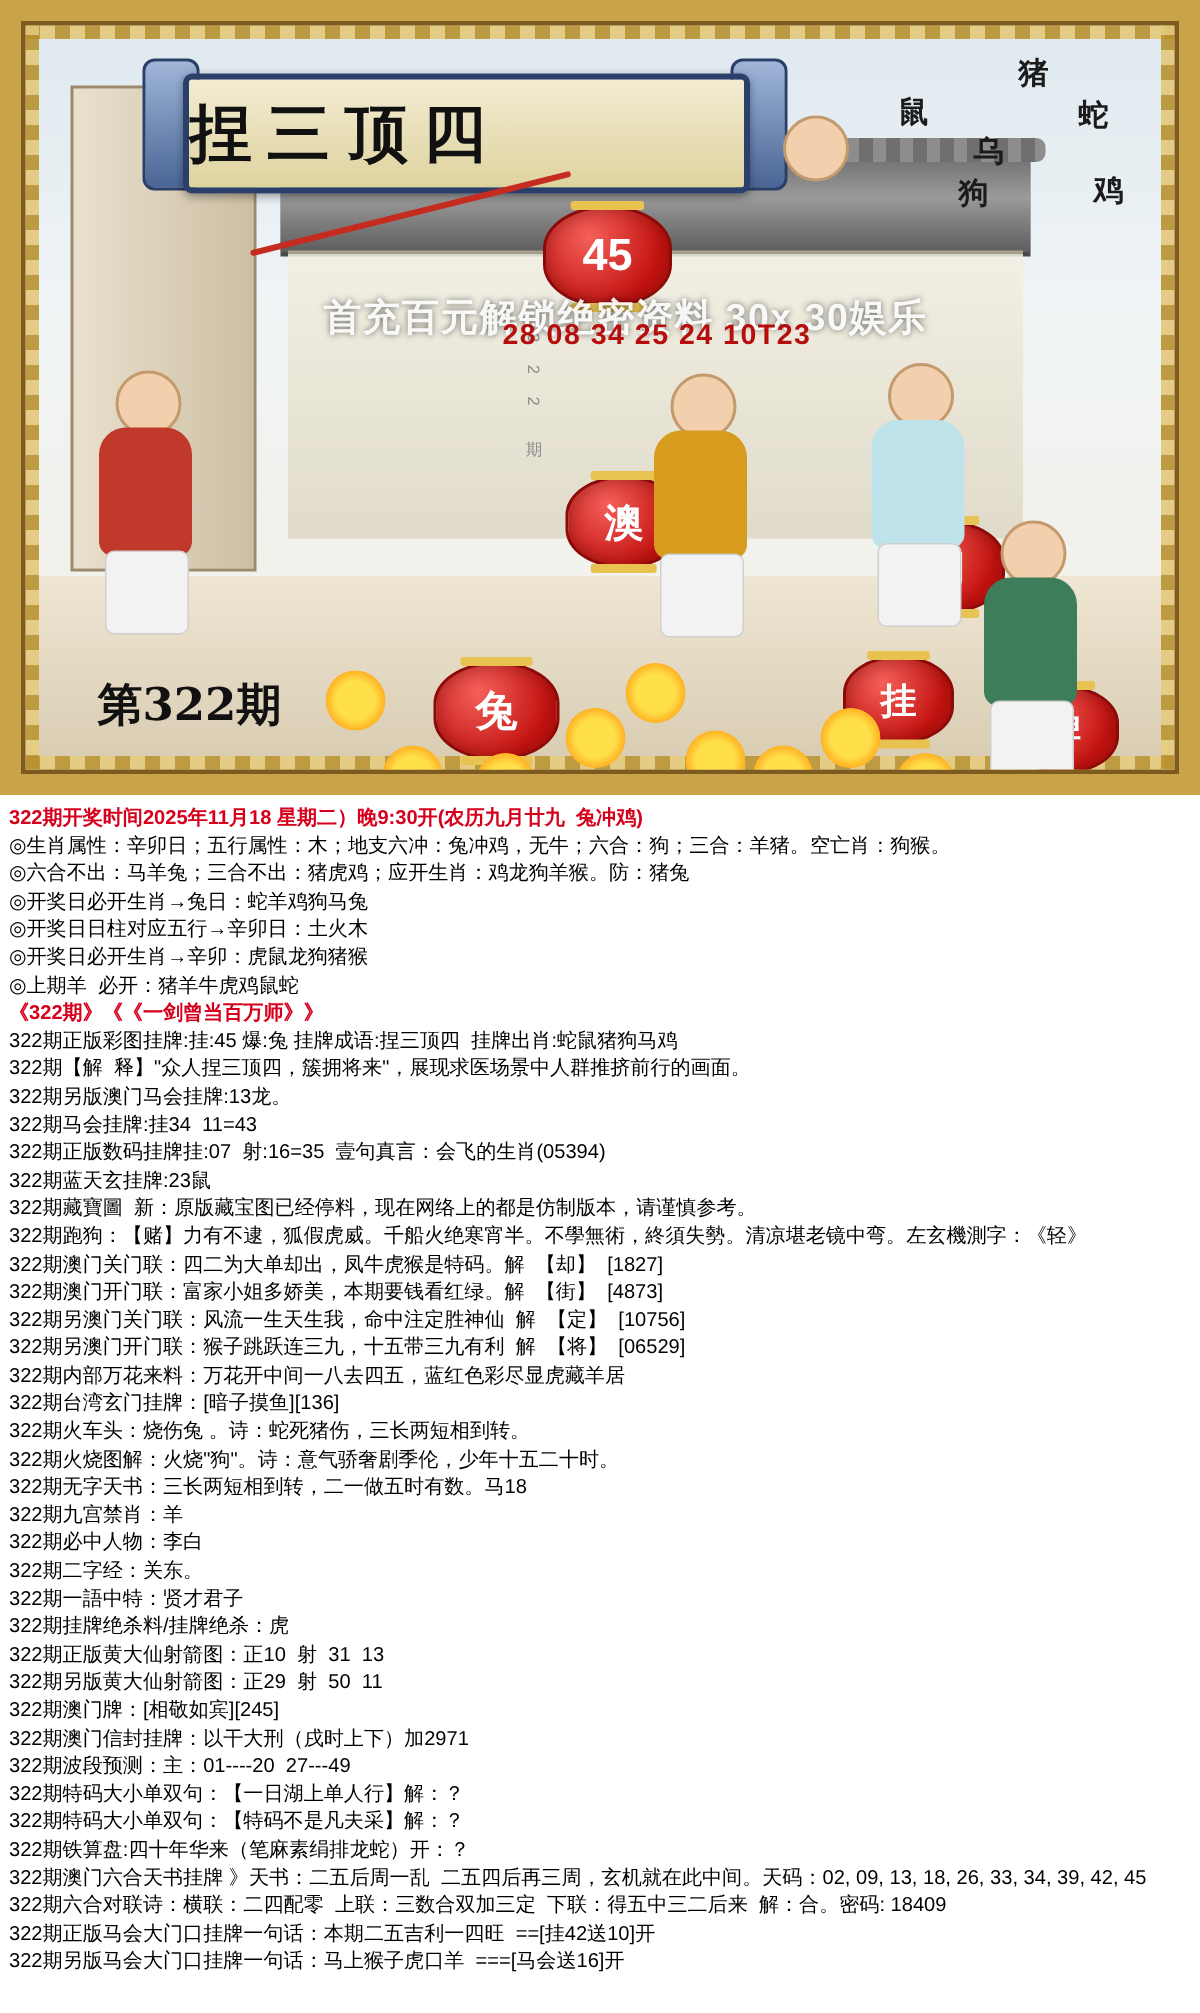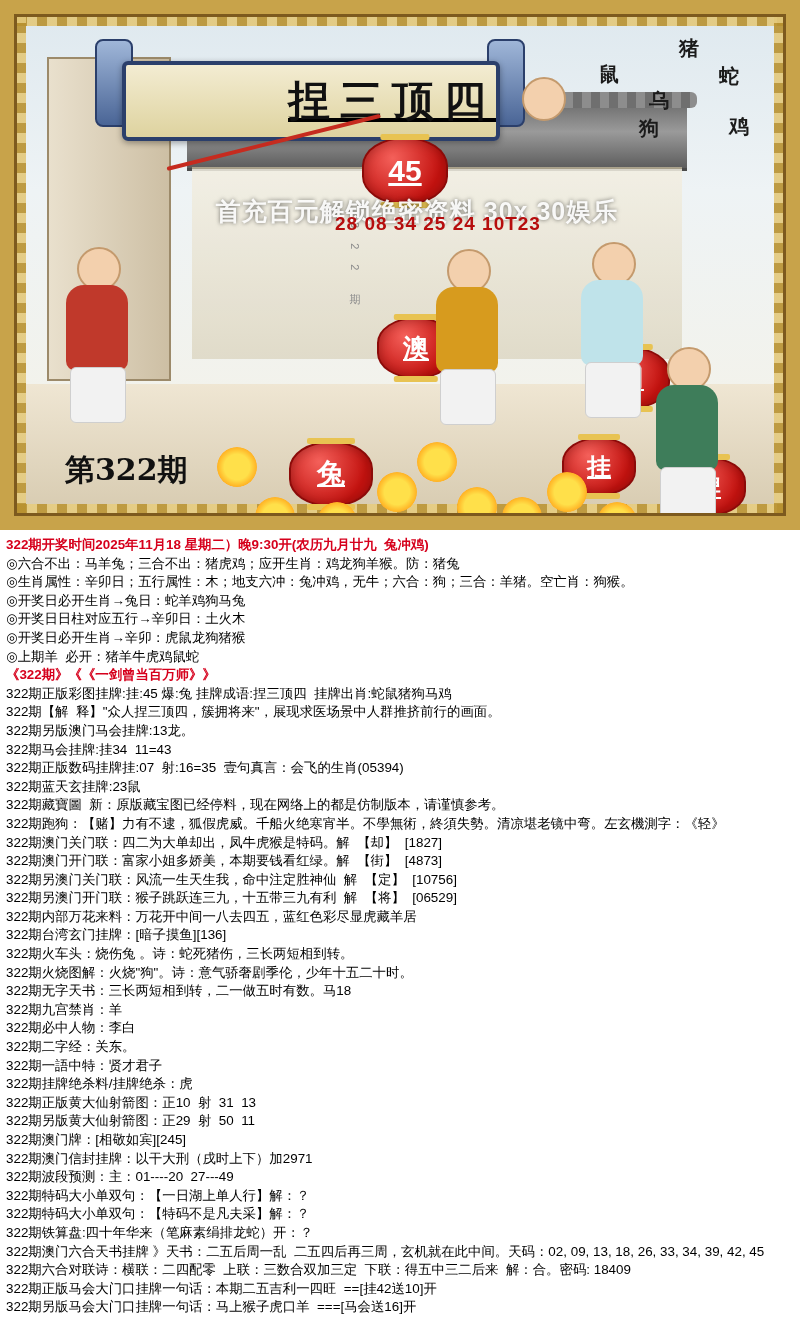--- a/index.html
+++ b/index.html
@@ -65,26 +65,26 @@
     border-top:2px solid #b8ae95;
     opacity:.85;
   }
   .ground{
     position:absolute;left:9px;right:9px;bottom:9px;height:120px;
     background:linear-gradient(#efe6d3,#d9cdb3);
   }
 
   
   .plaque{
-    position:absolute;left:105px;top:44px;width:370px;height:72px;
+    position:absolute;left:105px;top:32px;width:370px;height:72px;
     background:linear-gradient(#f3ecd2,#ded39f);
     border:4px solid #2b3f6b;
     border-radius:6px;
     box-shadow:0 2px 6px rgba(0,0,0,.35);
-    display:flex;align-items:center;justify-content:flex-end;text-decoration:underline;
+    display:flex;align-items:center;justify-content:flex-start;
   }
   .plaque .txt{
     font-family:"DejaVu Serif","Liberation Serif",serif;
     font-weight:bold;font-size:42px;letter-spacing:10px;color:#111;
   }
   .plaque-end{
     position:absolute;top:22px;width:34px;height:84px;border-radius:8px;
     background:linear-gradient(#9fb6d8,#4a6596);
     border:2px solid #2b3f6b;
   }
@@ -92,21 +92,20 @@
   .plaque-end.r{left:470px;}
 
   
   .lantern{
     position:absolute;border-radius:50%/42%;
     background:radial-gradient(circle at 35% 30%,#f4605a,#c3120f 70%);
     border:2px solid #8c0b09;
     display:flex;align-items:center;justify-content:center;
     color:#fff;font-weight:bold;
     box-shadow:inset 0 0 12px rgba(0,0,0,.25);
-    text-decoration:underline;
   }
   .lantern:before,.lantern:after{
     content:"";position:absolute;left:50%;transform:translateX(-50%);
     width:60%;height:6px;background:#e8c352;border-radius:2px;
   }
   .lantern:before{top:-5px;}
   .lantern:after{bottom:-5px;}
   .l45{left:345px;top:120px;width:82px;height:64px;font-size:30px;}
   .lA{left:360px;top:300px;width:74px;height:58px;font-size:26px;}
   .lB{left:575px;top:330px;width:74px;height:58px;font-size:26px;}
@@ -254,22 +253,22 @@
 
       <div class="wm">首充百元解锁绝密资料  30x 30娱乐</div>
       <div class="numbers">28 08 34 25 24 10T23</div>
       <div class="issue">第322期</div>
     </div>
   </div>
 
   <div class="body-text">
     <div class="hdr">322期开奖时间2025年11月18 星期二）晚9:30开(农历九月廿九  兔冲鸡)</div>
 
+    <div>◎生肖属性：辛卯日；五行属性：木；地支六冲：兔冲鸡，无牛；六合：狗；三合：羊猪。空亡肖：狗猴。</div>
     <div>◎六合不出：马羊兔；三合不出：猪虎鸡；应开生肖：鸡龙狗羊猴。防：猪兔</div>
-    <div>◎生肖属性：辛卯日；五行属性：木；地支六冲：兔冲鸡，无牛；六合：狗；三合：羊猪。空亡肖：狗猴。</div>
     <div>◎开奖日必开生肖→兔日：蛇羊鸡狗马兔</div>
     <div>◎开奖日日柱对应五行→辛卯日：土火木</div>
     <div>◎开奖日必开生肖→辛卯：虎鼠龙狗猪猴</div>
     <div>◎上期羊  必开：猪羊牛虎鸡鼠蛇</div>
 
     <div class="sect">《322期》《《一剑曾当百万师》》</div>
 
     <div>322期正版彩图挂牌:挂:45 爆:兔 挂牌成语:捏三顶四  挂牌出肖:蛇鼠猪狗马鸡</div>
     <div>322期【解  释】"众人捏三顶四，簇拥将来"，展现求医场景中人群推挤前行的画面。</div>
     <div>322期另版澳门马会挂牌:13龙。</div>

